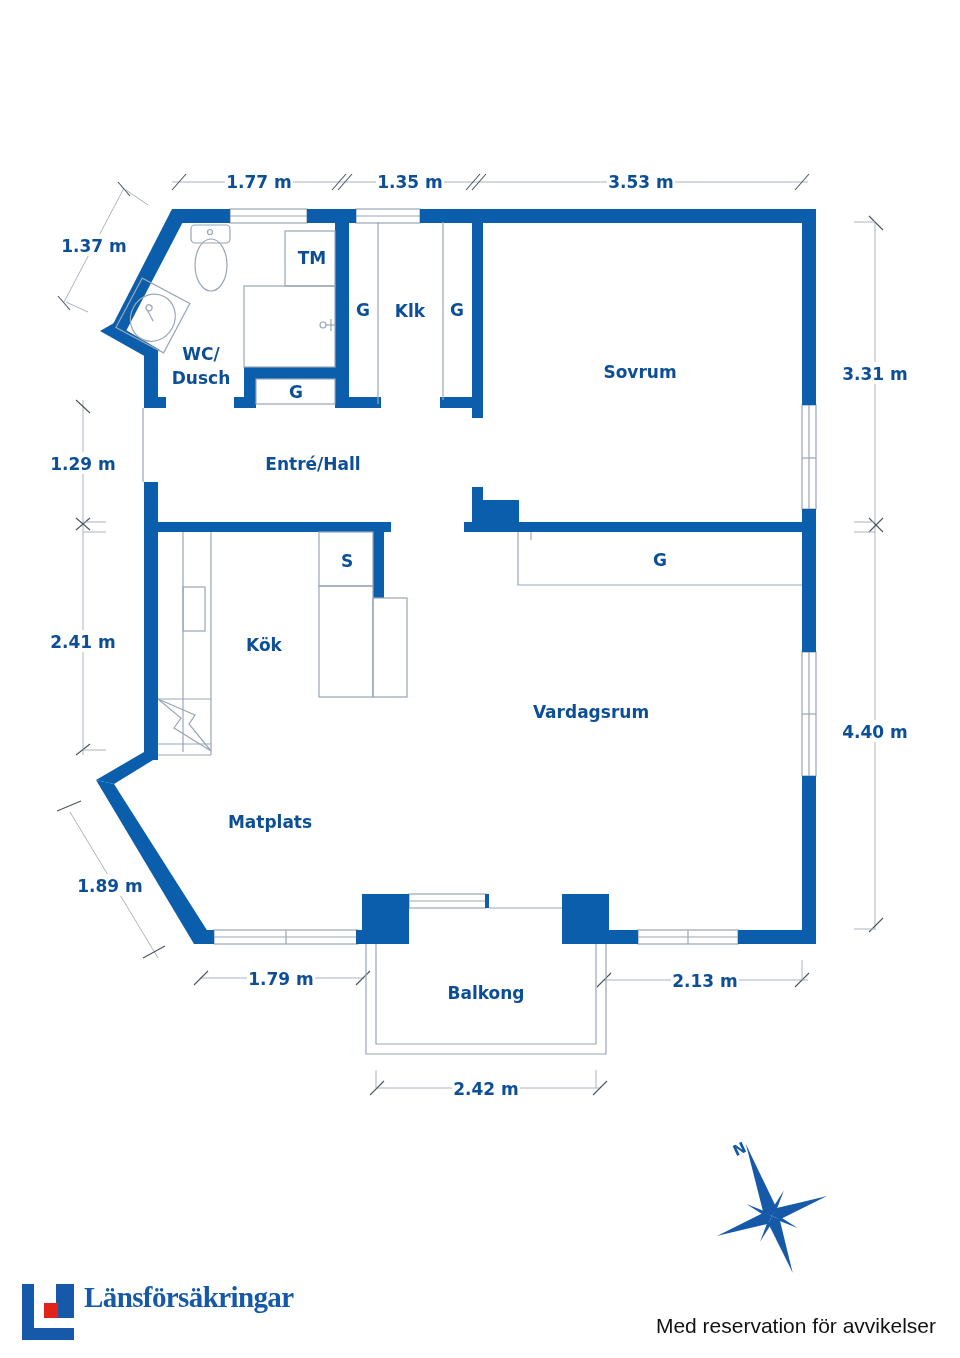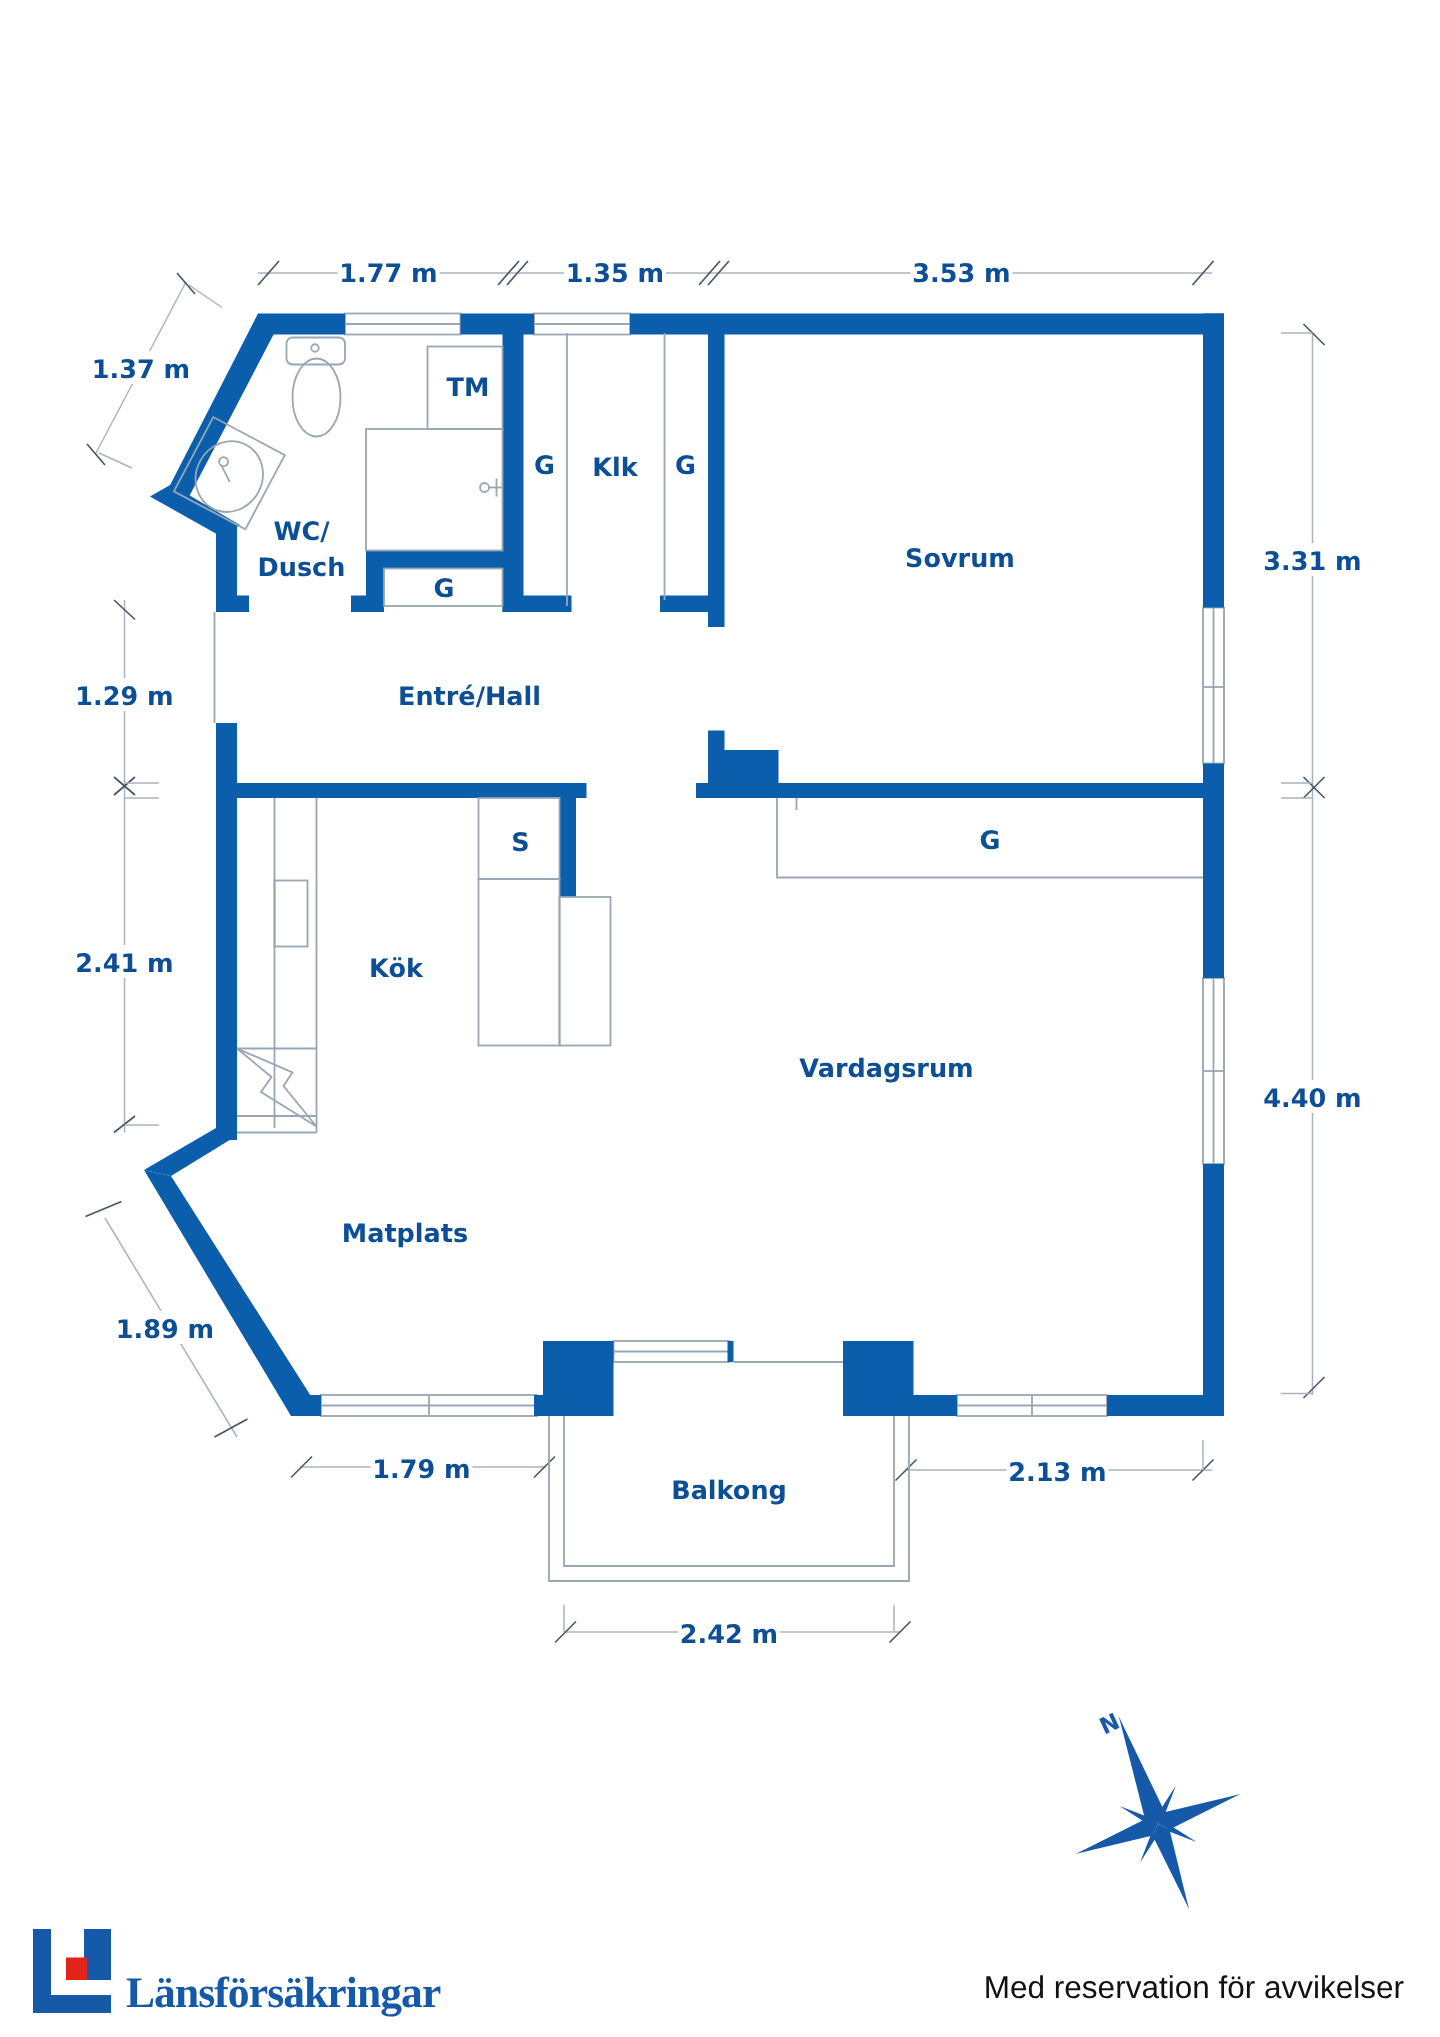--- a/index.html
+++ b/index.html
@@ -6,21 +6,21 @@
   body { width: 960px; height: 1358px; position: relative; overflow: hidden; font-family: "DejaVu Sans", sans-serif; }
   #plan { position: absolute; left: 0; top: 0; width: 960px; height: 1358px; }
   .wall { fill: #0a5eab; }
   .thin { stroke: #9aa6b4; stroke-width: 1.2; fill: none; }
   .dim { stroke: #a9b4c0; stroke-width: 1; fill: none; }
   .tick { stroke: #4a5562; stroke-width: 1.1; fill: none; }
   .win { stroke: #9aa6b4; stroke-width: 1.2; fill: #ffffff; }
   .room-label { fill: #0d4f96; font-family: "DejaVu Sans", sans-serif; font-weight: bold; font-size: 17px; text-anchor: middle; }
   .dim-label { fill: #0d4f96; font-family: "DejaVu Sans", sans-serif; font-weight: bold; font-size: 17px; text-anchor: middle; }
   .bgtxt { fill: #ffffff; }
-  .logo { position: absolute; left: 22px; top: 1284px; height: 58px; display: flex; align-items: flex-end; }
+  .logo { position: absolute; left: 22px; top: 1284px; height: 58px; display: flex; align-items: flex-start; }
   .logo-mark { width: 52px; height: 56px; position: relative; background: #1559a8; }
   .logo-mark .inner-w { position: absolute; left: 12px; top: 0; width: 10px; height: 44px; background: #fff; }
   .logo-mark .inner-h { position: absolute; left: 12px; top: 34px; width: 40px; height: 10px; background: #fff; }
   .logo-mark .inner-r { position: absolute; left: 22px; top: 0; width: 12px; height: 34px; background: #fff; }
   .logo-mark .red { position: absolute; left: 22px; top: 19px; width: 14px; height: 15px; background: #e2231a; }
   .logo-text { margin-left: 10px; color: #1559a8; font-family: "Liberation Serif", serif; font-weight: bold; font-size: 29px; line-height: 26px; letter-spacing: -0.6px; }
   .disclaimer { position: absolute; right: 24px; top: 1314px; font-family: "Liberation Sans", sans-serif; font-size: 21px; color: #111; }
 </style>
 </head>
 <body>

